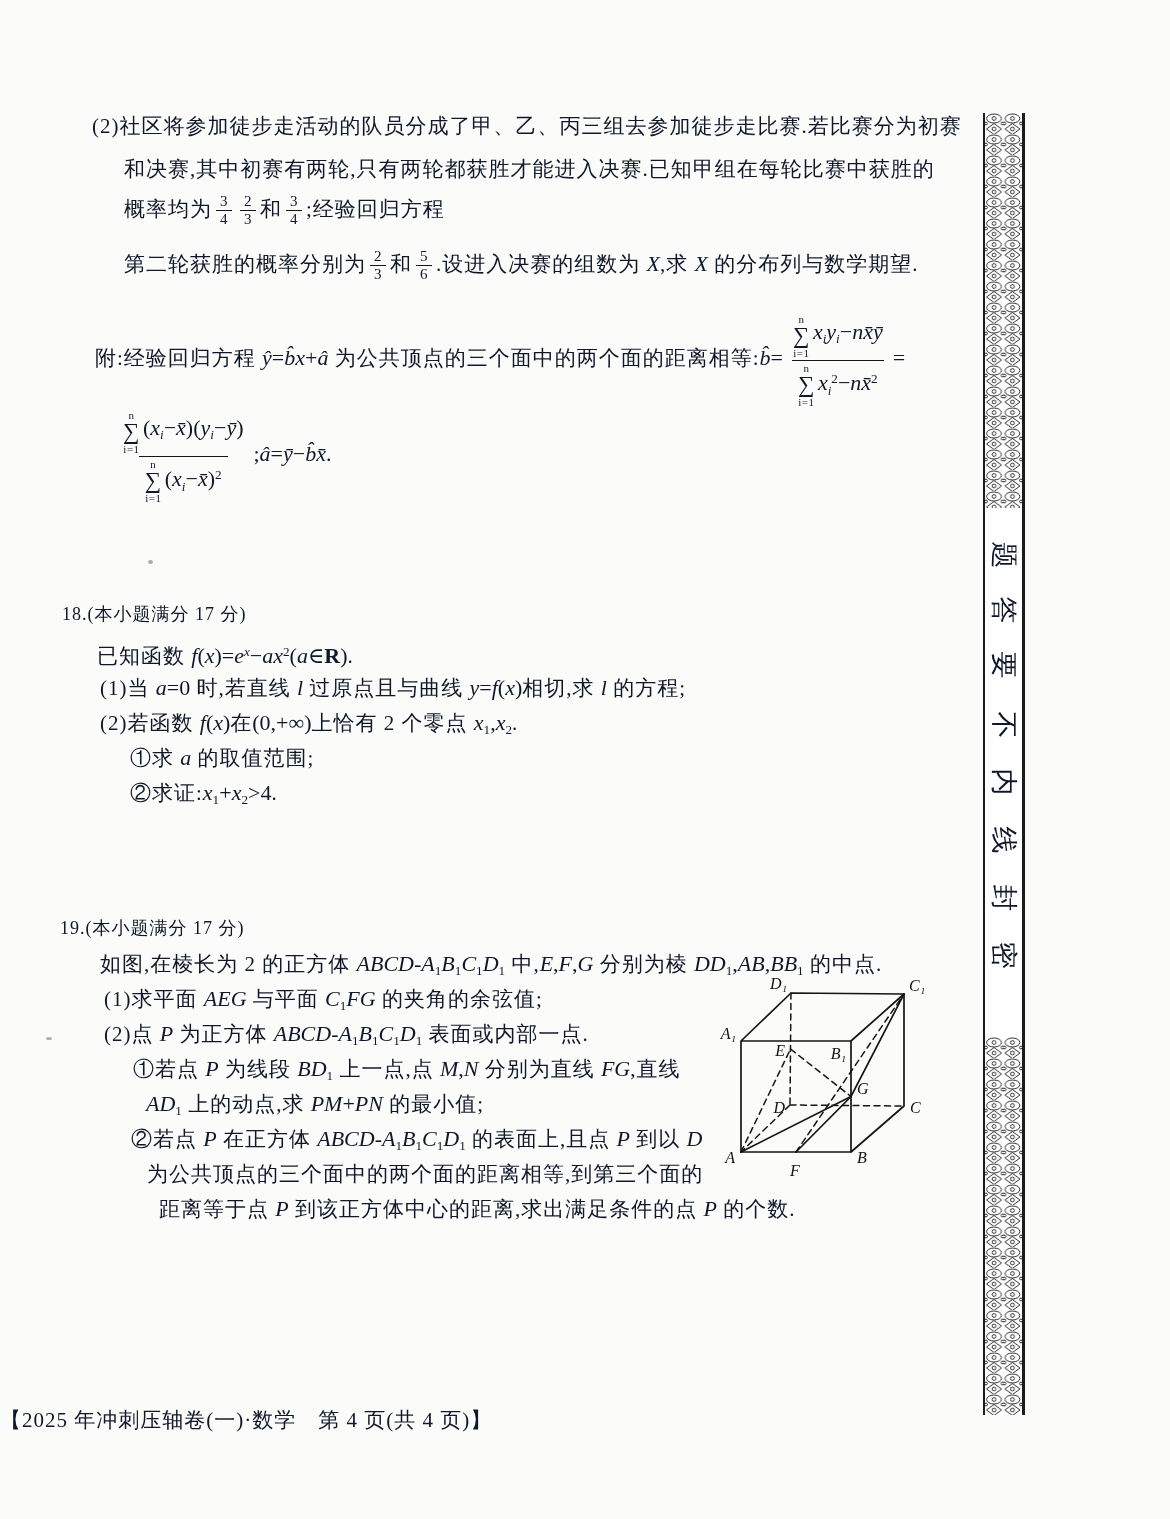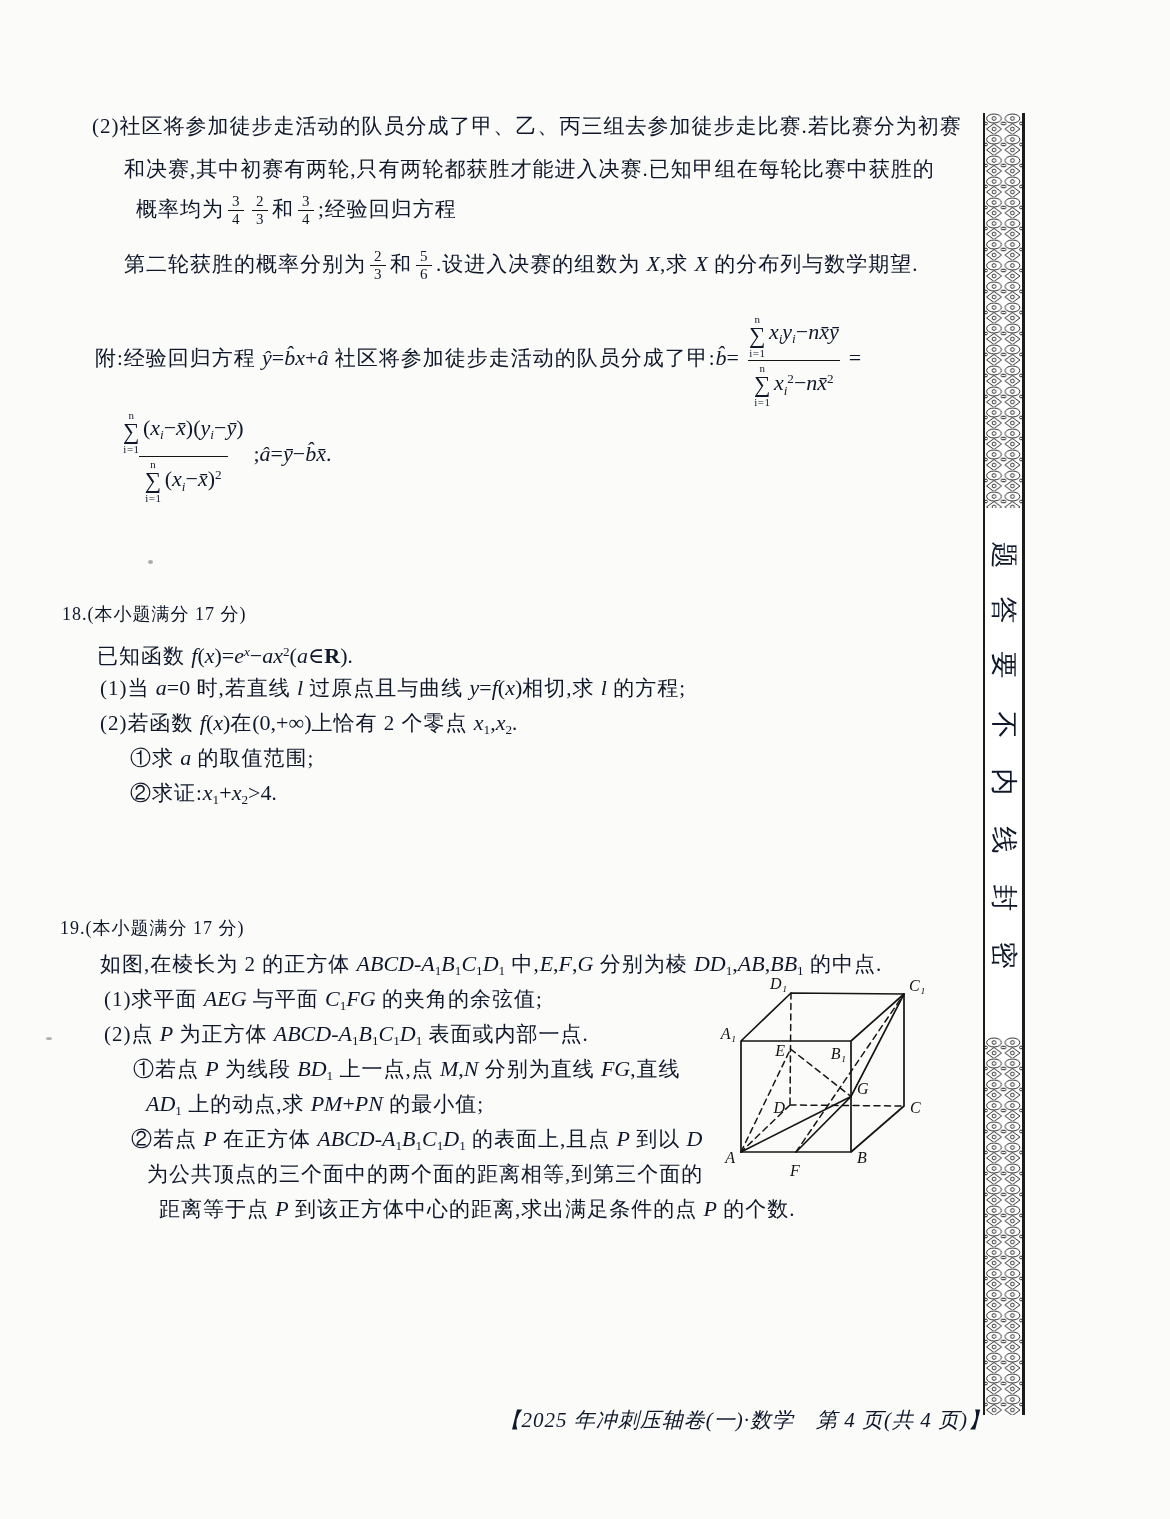--- a/index.html
+++ b/index.html
@@ -24,22 +24,22 @@
   .bfrac{display:inline-flex;flex-direction:column;align-items:center;vertical-align:middle;margin:0 4px;}
   .bnum,.bden{display:flex;align-items:center;justify-content:center;padding:1px 6px;}
   .bden{border-top:1.7px solid #151515;}
   
   .sum{display:inline-flex;flex-direction:column;align-items:center;line-height:1;margin:0 3px 0 0;}
   .stop,.sbot{font-size:11px;line-height:1.1;}
   .ssym{font-size:23px;line-height:.95;}
   
   .qheader{position:absolute;white-space:nowrap;font-size:18px;letter-spacing:1px;}
   
-  .footer{position:absolute;top:1406px;left:0;width:990px;text-align:right;
-          font-size:21px;letter-spacing:1px;font-style:italic;}
+  .footer{position:absolute;top:1406px;left:0;width:990px;text-align:left;
+          font-size:21px;letter-spacing:1px;}
   
   .seal{position:absolute;left:983px;top:113px;width:37px;height:1302px;background:#fff;
         border-left:2px solid #1c1c1c;border-right:3px solid #1c1c1c;}
   .seal svg{display:block;}
   .seal-char{position:absolute;left:0;width:100%;text-align:center;font-size:27px;
              line-height:28px;transform:rotate(90deg);}
   
   .cube{position:absolute;left:703px;top:973px;}
   .cube text{font-family:"Liberation Serif","DejaVu Serif",serif;font-style:italic;font-size:16px;fill:#111;}
   
@@ -48,41 +48,41 @@
   .speck.s2{left:46px;top:1037px;width:6px;height:3px;opacity:.5;}
 </style>
 </head>
 <body>
 
 <div class="page">
 
   <section>
     <div class="line" style="top:112px;left:92px"><span class="cjk">(2)社区将参加徒步走活动的队员分成了甲、乙、丙三组去参加徒步走比赛.若比赛分为初赛</span></div>
     <div class="line" style="top:155px;left:124px"><span class="cjk">和决赛,其中初赛有两轮,只有两轮都获胜才能进入决赛.已知甲组在每轮比赛中获胜的</span></div>
-    <div class="line" style="top:193px;left:136px"><span class="cjk">概率均为</span><span class="frac">
+    <div class="line" style="top:193px;left:124px"><span class="cjk">概率均为</span><span class="frac">
           <span class="fnum">3</span>
           <span class="fden">4</span>
         </span><span class="frac">
           <span class="fnum">2</span>
           <span class="fden">3</span>
         </span><span class="cjk">和</span><span class="frac">
           <span class="fnum">3</span>
           <span class="fden">4</span>
         </span><span class="cjk">;经验回归方程</span></div>
     <div class="line" style="top:248px;left:124px"><span class="cjk">第二轮获胜的概率分别为</span><span class="frac">
           <span class="fnum">2</span>
           <span class="fden">3</span>
         </span><span class="cjk">和</span><span class="frac">
           <span class="fnum">5</span>
           <span class="fden">6</span>
         </span><span class="cjk">.设进入决赛的组数为 </span><span class="math"><span class="it">X</span></span><span class="cjk">,求 </span><span class="math"><span class="it">X</span></span><span class="cjk"> 的分布列与数学期望.</span></div>
   </section>
 
   <section>
-    <div class="line" style="top:312px;left:95px"><span class="cjk">附:经验回归方程 </span><span class="math"><span class="it">ŷ</span><span class="up">=</span><span class="it">b̂x</span><span class="up">+</span><span class="it">â</span></span><span class="cjk"> 社区将参加徒步走活动的队员分成了甲:</span><span class="math"><span class="it">b̂</span><span class="up">=</span></span><span class="bfrac">
+    <div class="line" style="top:312px;left:95px"><span class="cjk">附:经验回归方程 </span><span class="math"><span class="it">ŷ</span><span class="up">=</span><span class="it">b̂x</span><span class="up">+</span><span class="it">â</span></span><span class="cjk"> 为公共顶点的三个面中的两个面的距离相等:</span><span class="math"><span class="it">b̂</span><span class="up">=</span></span><span class="bfrac">
           <span class="bnum">
             <span class="sum">
               <span class="stop"><span class="it">n</span></span>
               <span class="ssym">∑</span>
               <span class="sbot"><span class="it">i</span><span class="up">=1</span></span>
             </span>
             <span class="math"><span class="it">x</span><span class="sb"><span class="it">i</span></span><span class="it">y</span><span class="sb"><span class="it">i</span></span><span class="up">−</span><span class="it">nx̄ȳ</span></span>
           </span>
           <span class="bden">
             <span class="sum">

